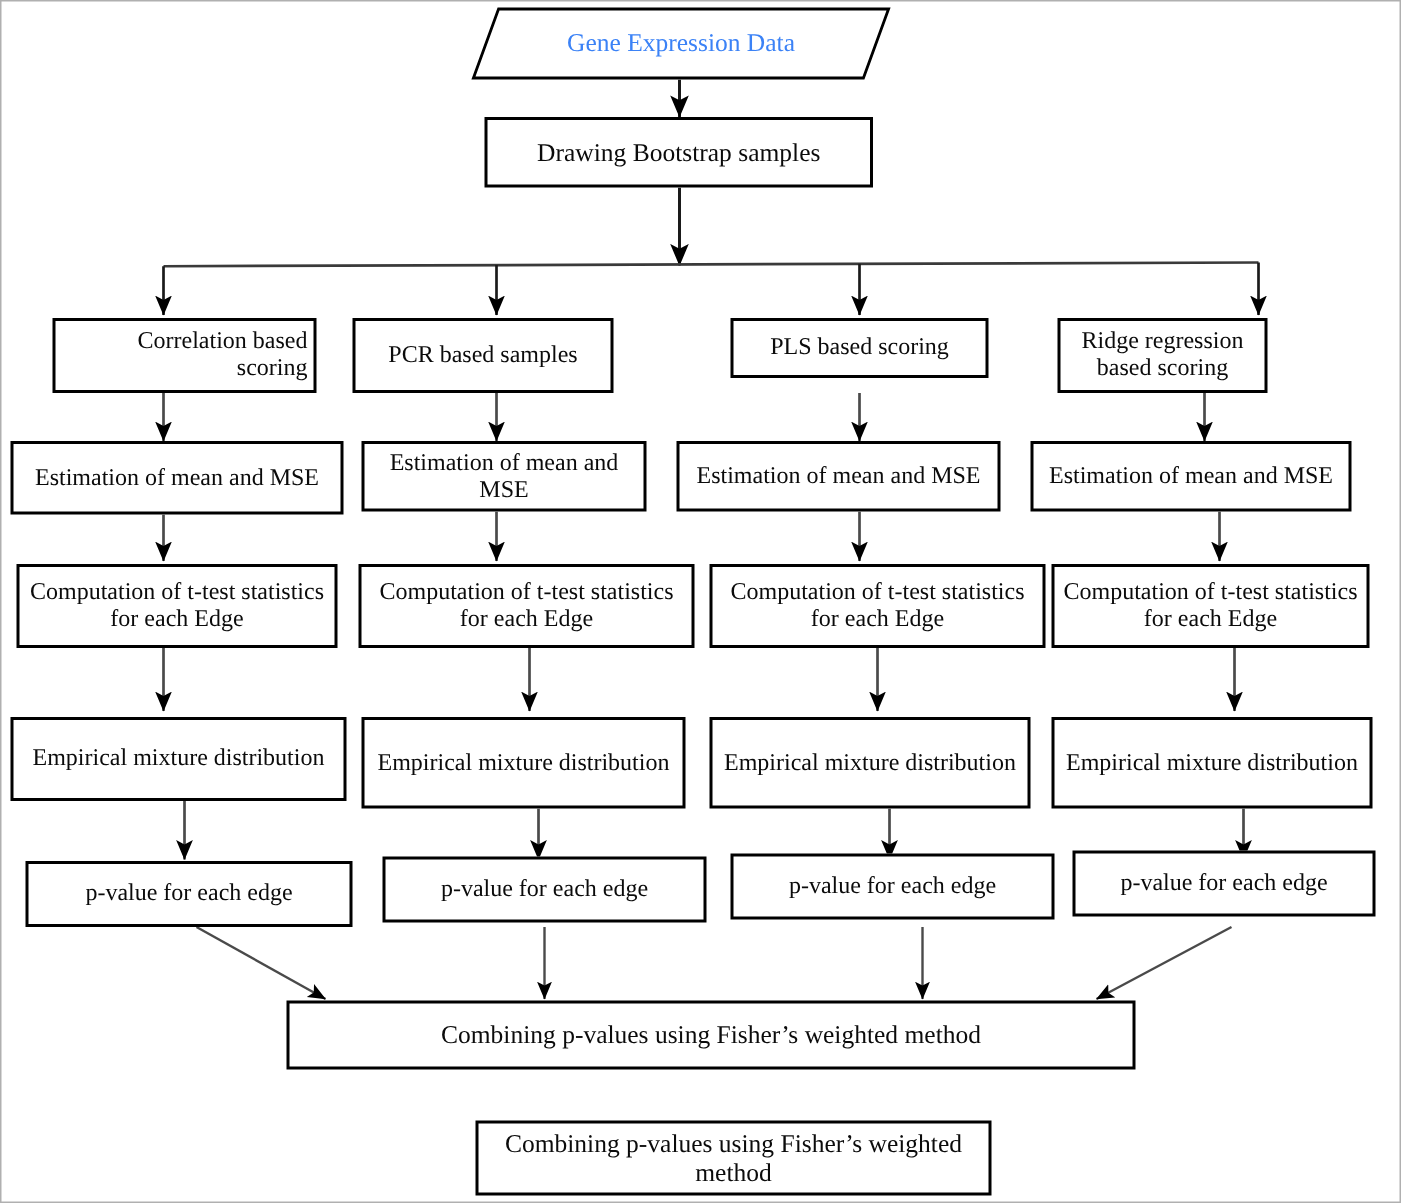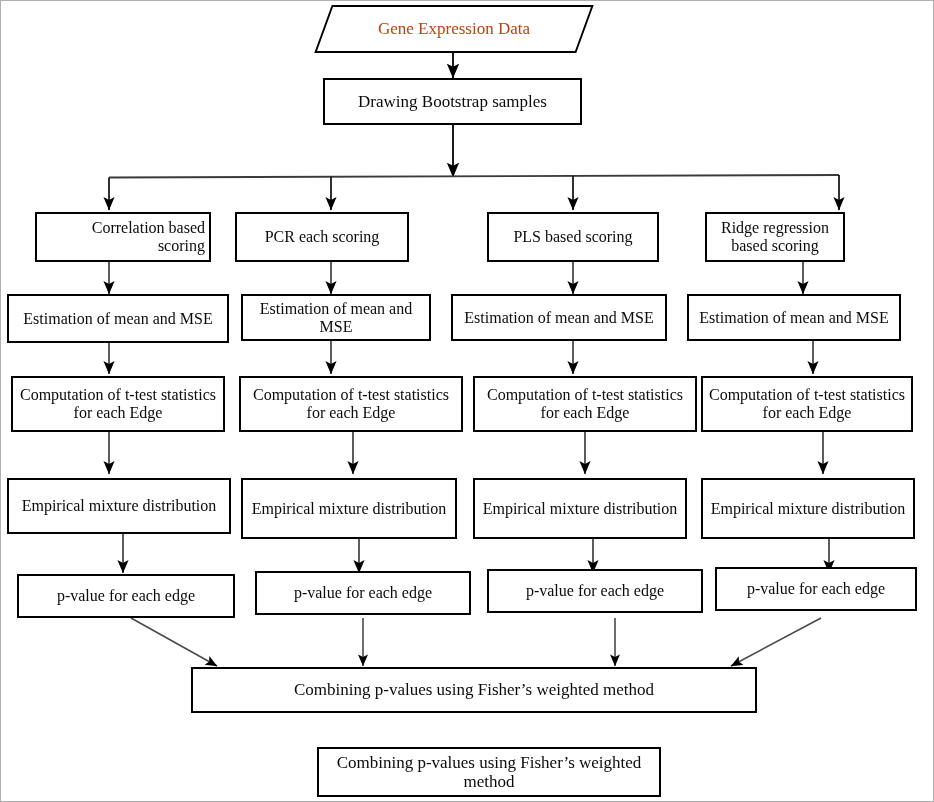--- a/index.html
+++ b/index.html
@@ -38,21 +38,21 @@
 
   
   .parallelogram {
     position: absolute;
     box-sizing: border-box;
     z-index: 3;
     display: flex;
     align-items: center;
     justify-content: center;
     text-align: center;
-    color: #c2410c;
+    color: #3b82f6;
     line-height: 1.12;
   }
   .parallelogram .skewbox {
     position: absolute;
     inset: 0;
     background: #ffffff;
     border: 2px solid #000000;
     transform: skewX(-20deg);
     z-index: 0;
   }
@@ -145,23 +145,23 @@
   </div>
 
   <div class="node t-big" style="left:322px; top:77px; width:259px; height:47px;">
     <span>Drawing Bootstrap samples</span>
   </div>
 
   <div class="node t-mid" style="left:34px; top:211px; width:176px; height:50px;text-align:right;">
     <span>Correlation based scoring</span>
   </div>
   <div class="node t-mid" style="left:234px; top:211px; width:174px; height:50px;">
-    <span>PCR each scoring</span>
-  </div>
-  <div class="node t-mid" style="left:486px; top:211px; width:172px; height:50px;">
+    <span>PCR based samples</span>
+  </div>
+  <div class="node t-mid" style="left:486px; top:211px; width:172px; height:40px;">
     <span>PLS based scoring</span>
   </div>
   <div class="node t-mid" style="left:704px; top:211px; width:140px; height:50px;">
     <span>Ridge regression based scoring</span>
   </div>
 
   <div class="node t-mid" style="left:6px; top:293px; width:222px; height:49px;">
     <span>Estimation of mean and MSE</span>
   </div>
   <div class="node t-mid" style="left:240px; top:293px; width:190px; height:47px;">

